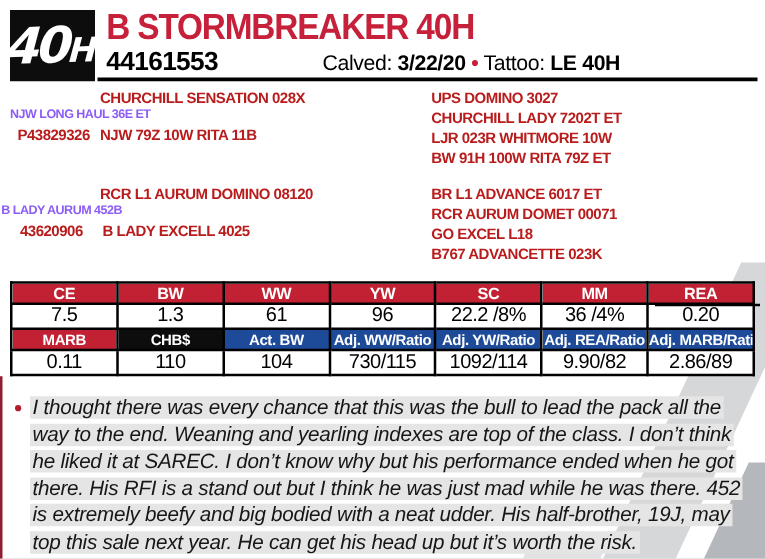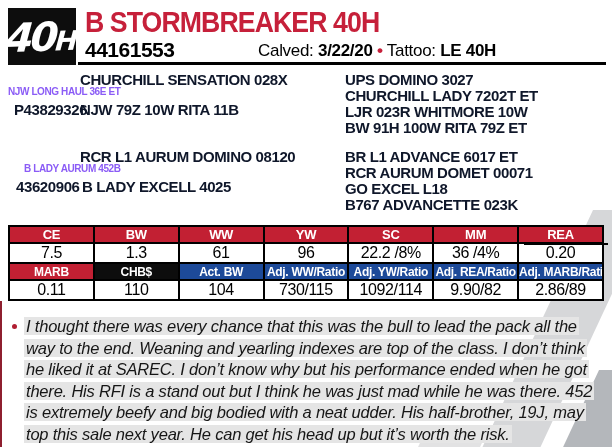--- a/index.html
+++ b/index.html
@@ -39,21 +39,21 @@
     font-weight: bold; font-size: 21px; letter-spacing: -0.5px;
   }
   .calved-line {
     position: absolute; left: 258px; top: 41px; font-size: 17px; letter-spacing: -0.3px; white-space: nowrap;
   }
   .calved-line .bold { font-weight: bold; }
   .calved-line .dot { color: #c6203a; font-weight: bold; }
   .header-rule { position: absolute; left: 78px; top: 62px; width: 528px; height: 3px; background: #000; }
 
   
-  .ped { position: absolute; font-weight: bold; font-size: 15px; letter-spacing: -0.4px; white-space: nowrap; color: #0f172a; }
+  .ped { position: absolute; font-weight: bold; font-size: 12px; letter-spacing: -0.4px; white-space: nowrap; color: #b91c1c; }
   .ped.red { color: #8b5cf6; font-size: 10px; }
   .ped .reg { display: inline-block; width: 62px; margin-right: 4px; text-align: left; }
 
   
   .epd-table {
     position: absolute; left: 8px; top: 225px; width: 596px;
     border-collapse: collapse; table-layout: fixed;
   }
   .epd-table td {
     border: 2px solid #000; text-align: center; vertical-align: middle;
@@ -108,21 +108,21 @@
       <span class="bold">LE 40H</span>
     </div>
     <div class="header-rule"></div>
 
     <div class="ped" style="left:80px; top:71px;">CHURCHILL SENSATION 028X</div>
     <div class="ped red" style="left:8px; top:86px;">NJW LONG HAUL 36E ET</div>
     <div class="ped" style="left:14px; top:101px;">
       <span class="reg">P43829326</span><span>NJW 79Z 10W RITA 11B</span>
     </div>
     <div class="ped" style="left:80px; top:148px;">RCR L1 AURUM DOMINO 08120</div>
-    <div class="ped red" style="left:24px; top:163px;text-align:center;">B LADY AURUM 452B</div>
+    <div class="ped red" style="left:1px; top:163px;text-align:center;">B LADY AURUM 452B</div>
     <div class="ped" style="left:16px; top:178px;">
       <span class="reg">43620906</span><span>B LADY EXCELL 4025</span>
     </div>
 
     <div class="ped" style="left:345px; top:71px;">UPS DOMINO 3027</div>
     <div class="ped" style="left:345px; top:87px;">CHURCHILL LADY 7202T ET</div>
     <div class="ped" style="left:345px; top:103px;">LJR 023R WHITMORE 10W</div>
     <div class="ped" style="left:345px; top:119px;">BW 91H 100W RITA 79Z ET</div>
     <div class="ped" style="left:345px; top:148px;">BR L1 ADVANCE 6017 ET</div>
     <div class="ped" style="left:345px; top:164px;">RCR AURUM DOMET 00071</div>

